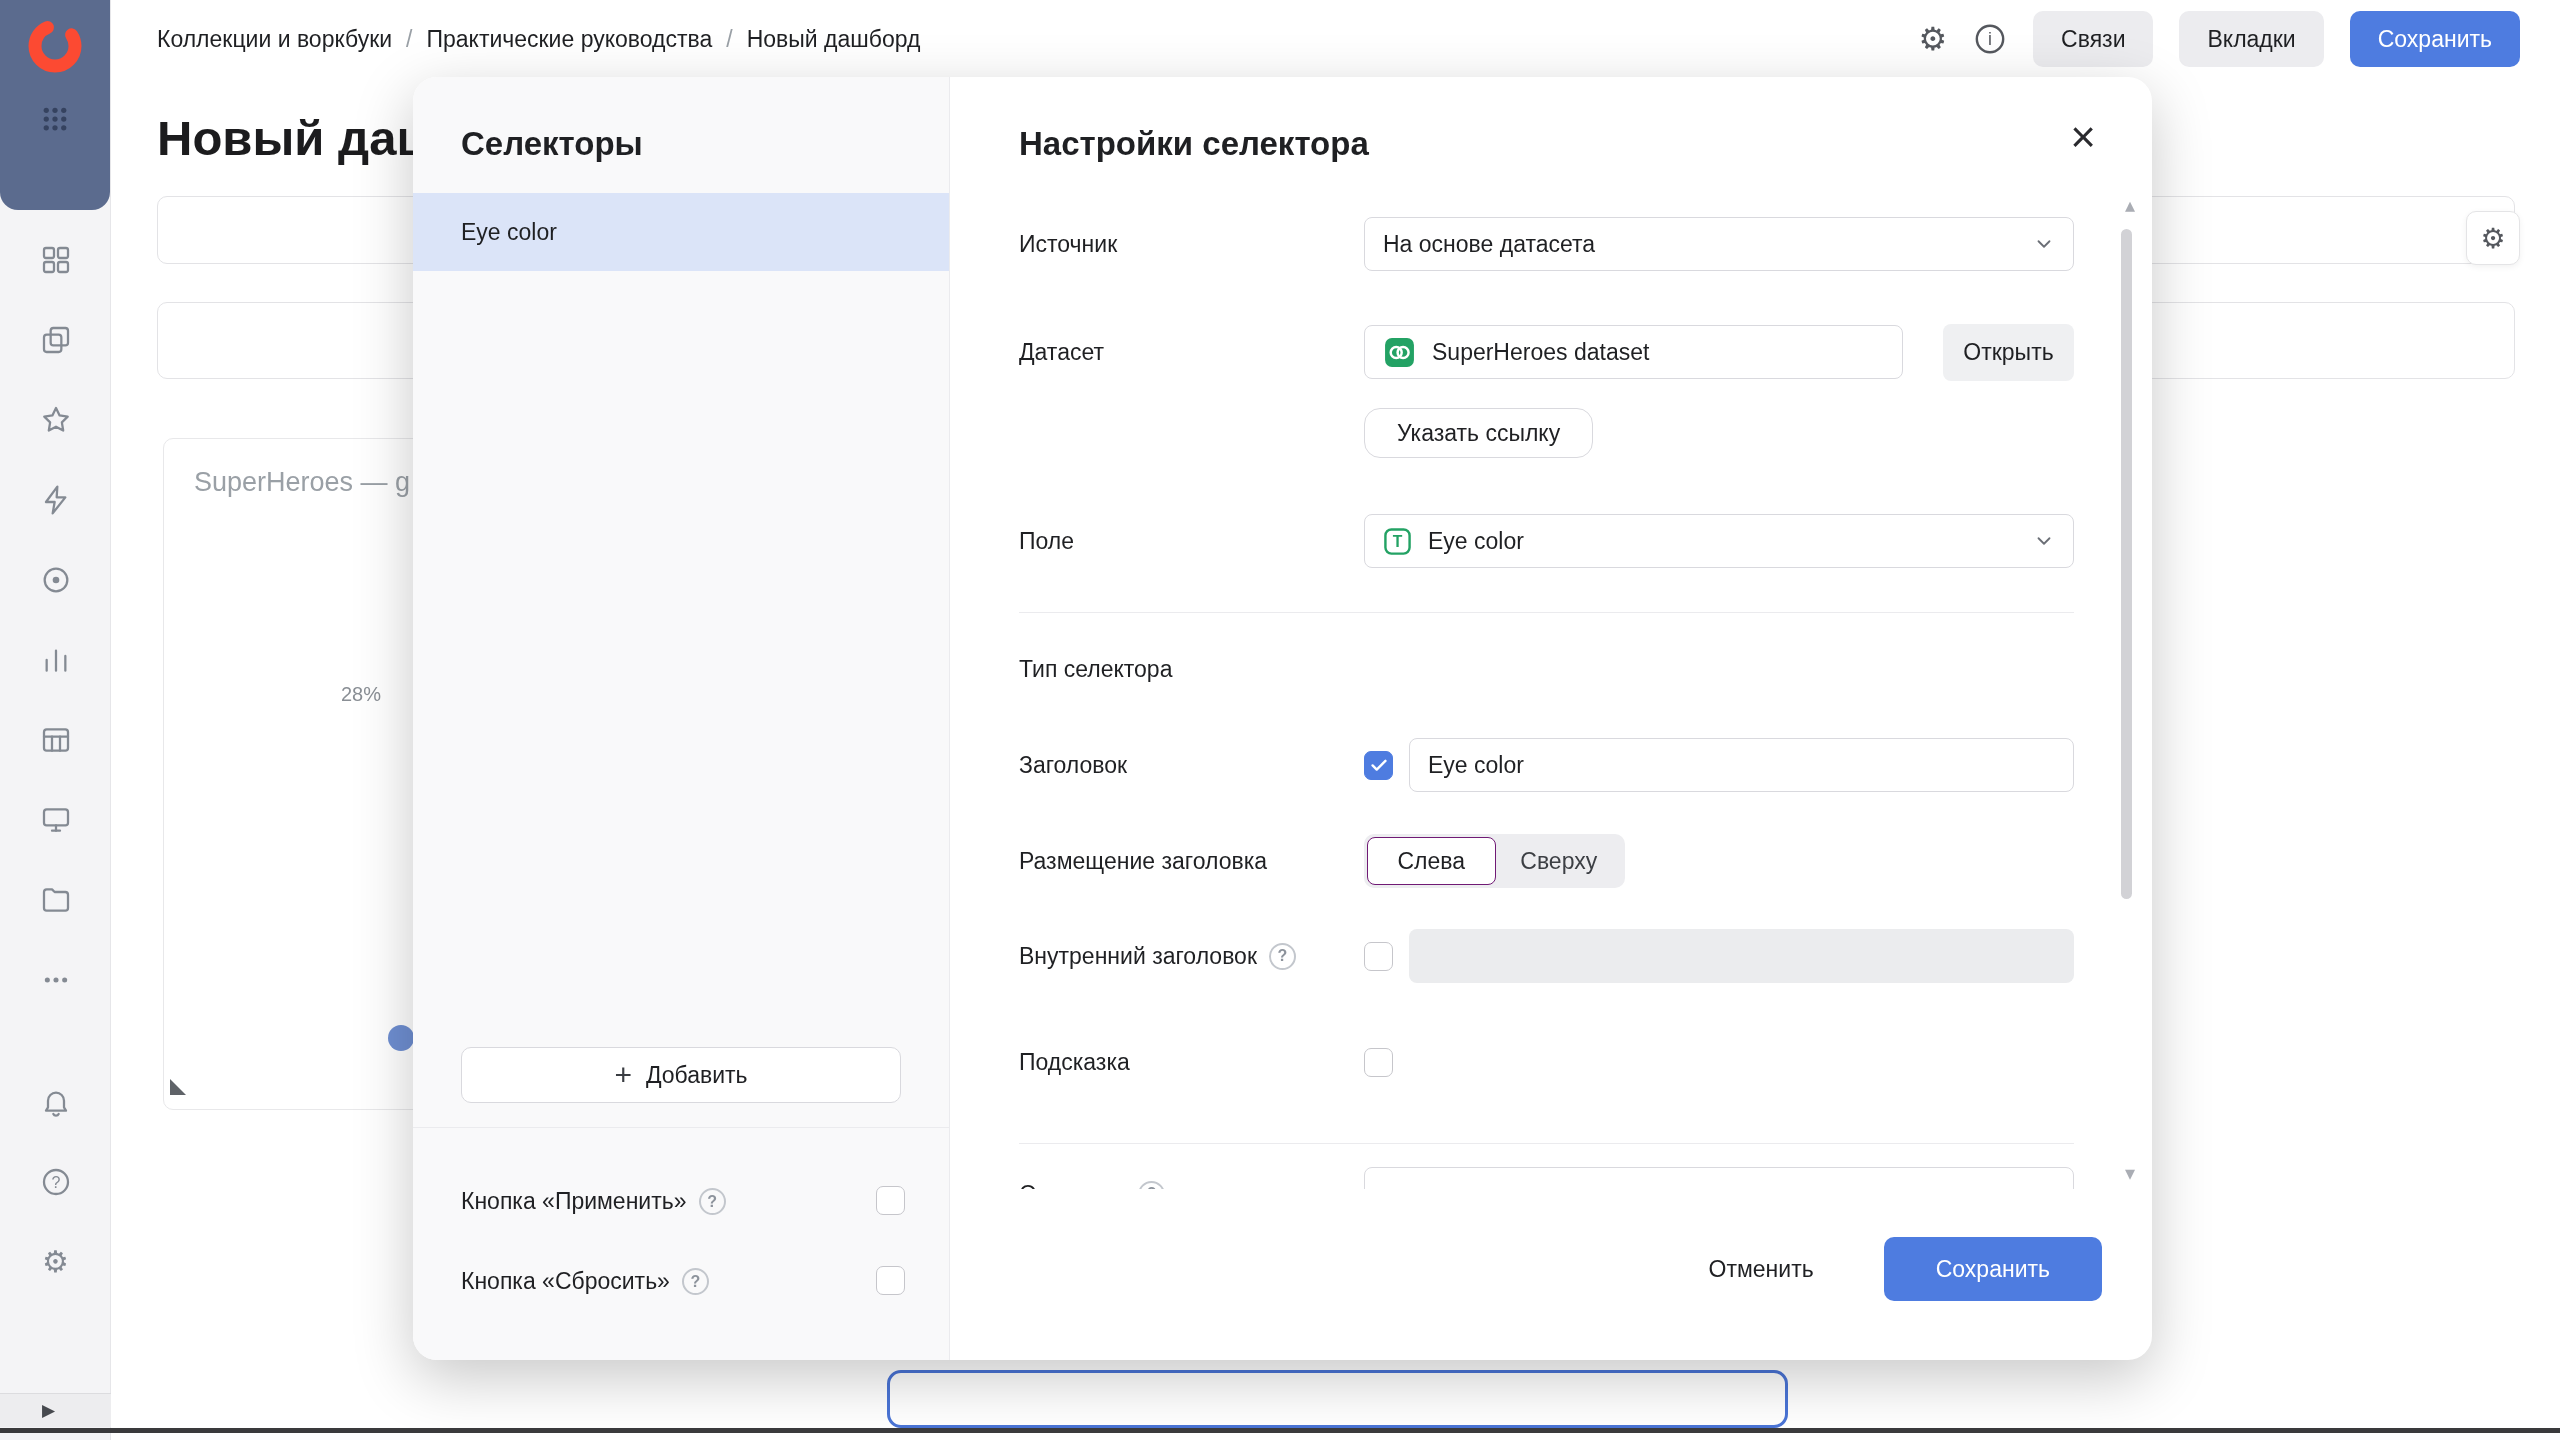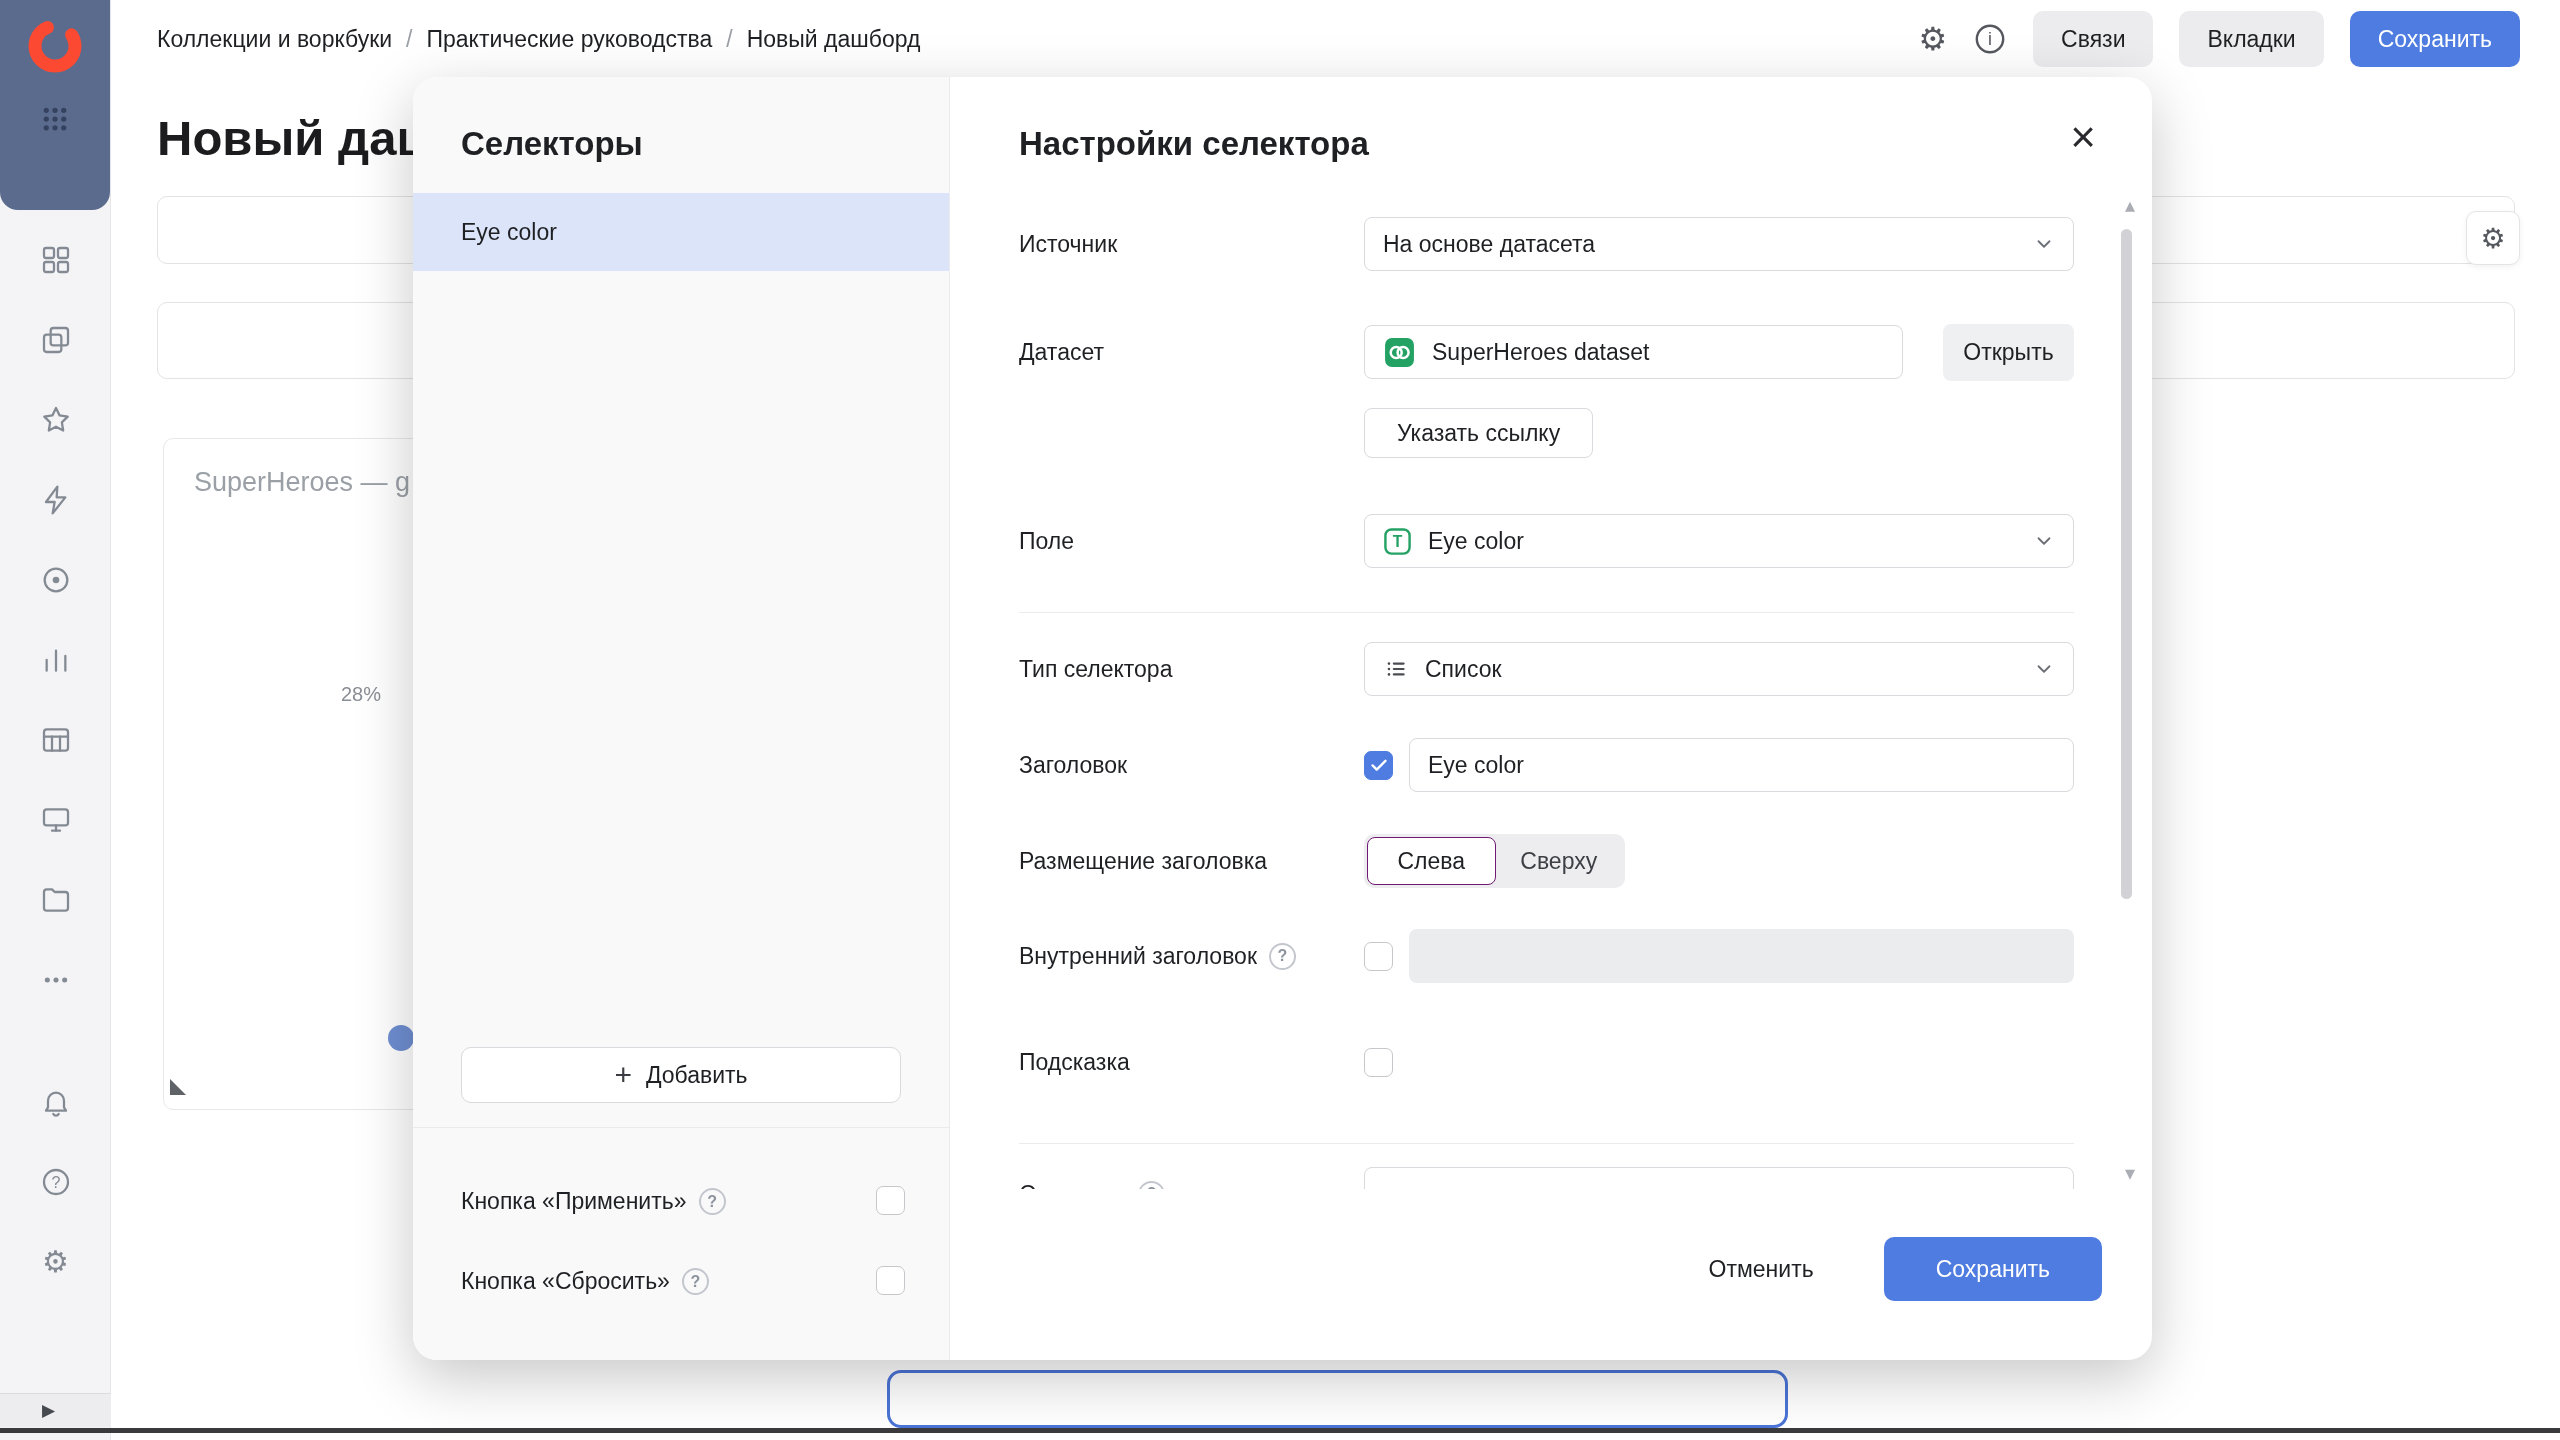--- a/index.html
+++ b/index.html
@@ -96,21 +96,21 @@
   .lbl{width:345px;flex:none;font-size:23px;display:flex;align-items:center;gap:12px;padding-right:16px}
   .select,.tinput{flex:1;height:54px;border:1px solid var(--border);border-radius:8px;background:#fff;
     display:flex;align-items:center;gap:16px;padding:0 18px;font-size:23px}
   .select{cursor:pointer}
   .chev{margin-left:auto;color:#6b6f76;flex:none}
   .divider{position:absolute;left:69px;width:1055px;height:1px;background:var(--divider)}
 
   .ds-input{flex:none;width:539px}
   .open-btn{width:150px;height:57px;margin-left:40px;background:#eff0f2;border:none;border-radius:8px;
     font-size:23px;font-family:inherit;cursor:pointer;color:#1f2023}
-  .link-btn{height:50px;padding:0 32px;background:#fff;border:1px solid var(--border);border-radius:8px;
+  .link-btn{height:50px;padding:0 32px;background:#fff;border:1px solid var(--border);border-radius:16px;
     font-size:23px;font-family:inherit;cursor:pointer;color:#1f2023}
 
   .ico-sq{width:33px;height:33px;flex:none}
 
   .segmented{width:261px;height:54px;background:#ededf0;border-radius:10px;padding:3px;display:flex;flex:none}
   .seg{flex:1;border-radius:8px;display:flex;align-items:center;justify-content:center;
     font-size:23px;color:#3c3f44;cursor:pointer}
   .seg.active{background:#fff;border:1px solid #701a75;color:#1f2023}
 
   .dis-input{flex:1;height:54px;margin-left:16px;background:#ebecee;border-radius:8px}
@@ -357,34 +357,20 @@
           </svg>
       </div>
     </div>
 
     <div class="divider" style="top:535px"></div>
 
     <div class="row" style="top:565px">
       <div class="lbl">
         <span>Тип селектора</span>
       </div>
-      <div class="select">
-        <svg width="26" height="26" viewBox="0 0 24 24" fill="none" stroke="#4a4d52" stroke-width="2" stroke-linecap="round">
-          <circle cx="5.5" cy="7" r="1.2" fill="#4a4d52" stroke="none"></circle>
-            <path d="M10 7h9"></path>
-          <circle cx="5.5" cy="12" r="1.2" fill="#4a4d52" stroke="none"></circle>
-            <path d="M10 12h9"></path>
-          <circle cx="5.5" cy="17" r="1.2" fill="#4a4d52" stroke="none"></circle>
-            <path d="M10 17h9"></path>
-        </svg>
-        <span>Список</span>
-        <svg class="chev" width="22" height="22" viewBox="0 0 24 24" fill="none" stroke="currentColor" stroke-width="2" stroke-linecap="round" stroke-linejoin="round">
-            <path d="M6 9l6 6 6-6"></path>
-          </svg>
-      </div>
     </div>
 
     <div class="row" style="top:661px">
       <div class="lbl">
         <span>Заголовок</span>
       </div>
       <span class="cb checked">
         <svg width="22" height="22" viewBox="0 0 24 24">
             <path d="M5 12.5l4.5 4.5L19 7.5"></path>
           </svg>

